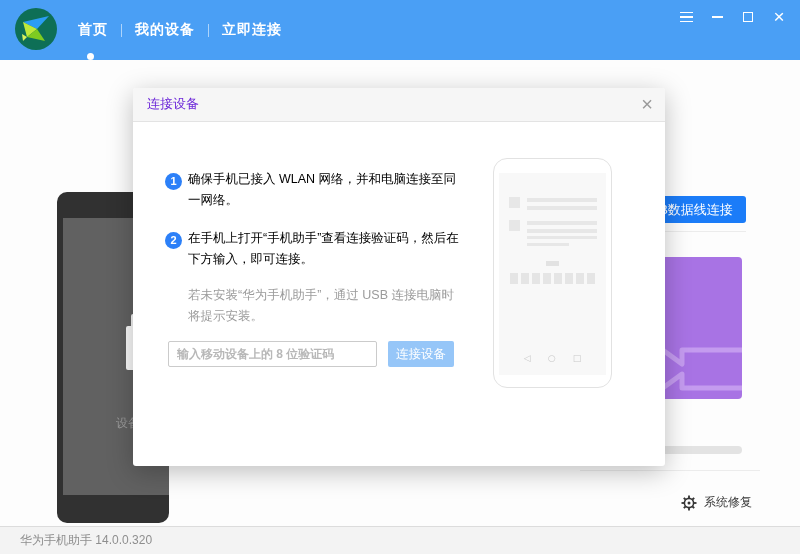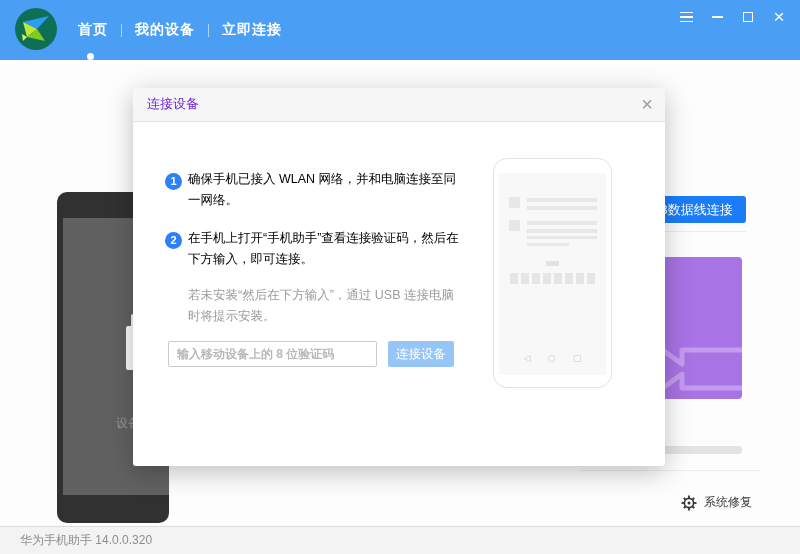--- a/index.html
+++ b/index.html
@@ -166,21 +166,21 @@
     <span class="dlg-title">连接设备</span>
     <span class="dlg-close">×</span>
   </div>
 
   <div class="abs step-circle" style="left:32px; top:85px;">1</div>
   <div class="abs step-text" style="left:55px; top:81px;">确保手机已接入 WLAN 网络，并和电脑连接至同一网络。</div>
 
   <div class="abs step-circle" style="left:32px; top:144px;">2</div>
   <div class="abs step-text" style="left:55px; top:140px;">在手机上打开“手机助手”查看连接验证码，然后在下方输入，即可连接。</div>
 
-  <div class="abs note-text" style="left:55px; top:197px;">若未安装“然后在下方输入”，通过 USB 连接电脑时将提示安装。</div>
+  <div class="abs note-text" style="left:55px; top:197px;">若未安装“华为手机助手”，通过 USB 连接电脑时将提示安装。</div>
 
   <input class="abs code-input" type="text" placeholder="输入移动设备上的 8 位验证码" style="">
   <button class="abs connect-btn">连接设备</button>
 
   <div class="abs illo-phone">
     <div class="abs illo-screen">
       <span class="ph-sq" style="left:10px; top:24px;"></span>
       <span class="ph-ln" style="left:28px; top:25px; width:70px;"></span>
       <span class="ph-ln" style="left:28px; top:33px; width:70px;"></span>
       <span class="ph-sq" style="left:10px; top:47px;"></span>

